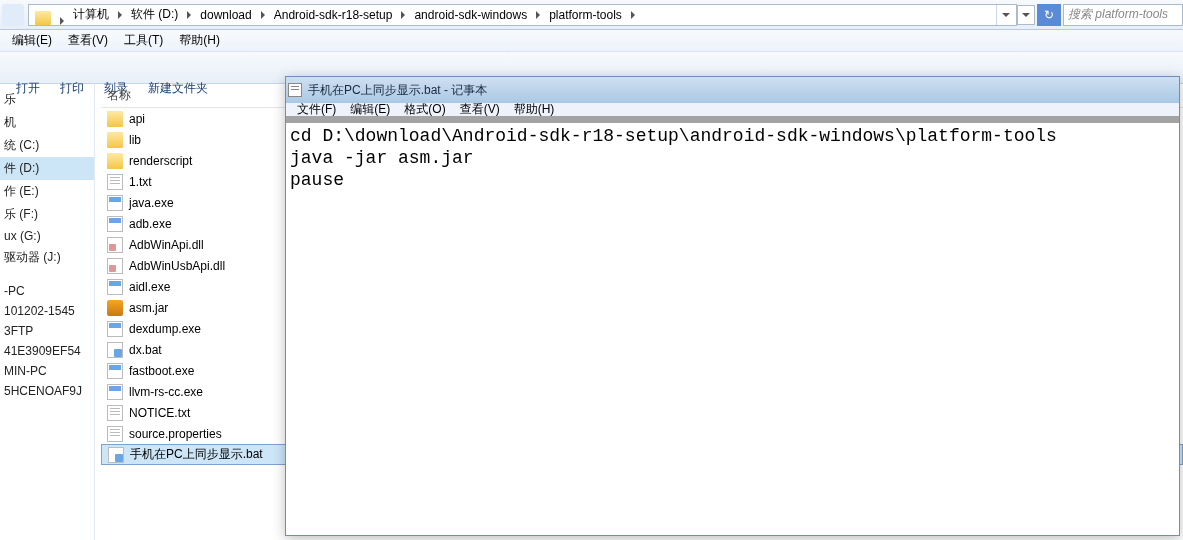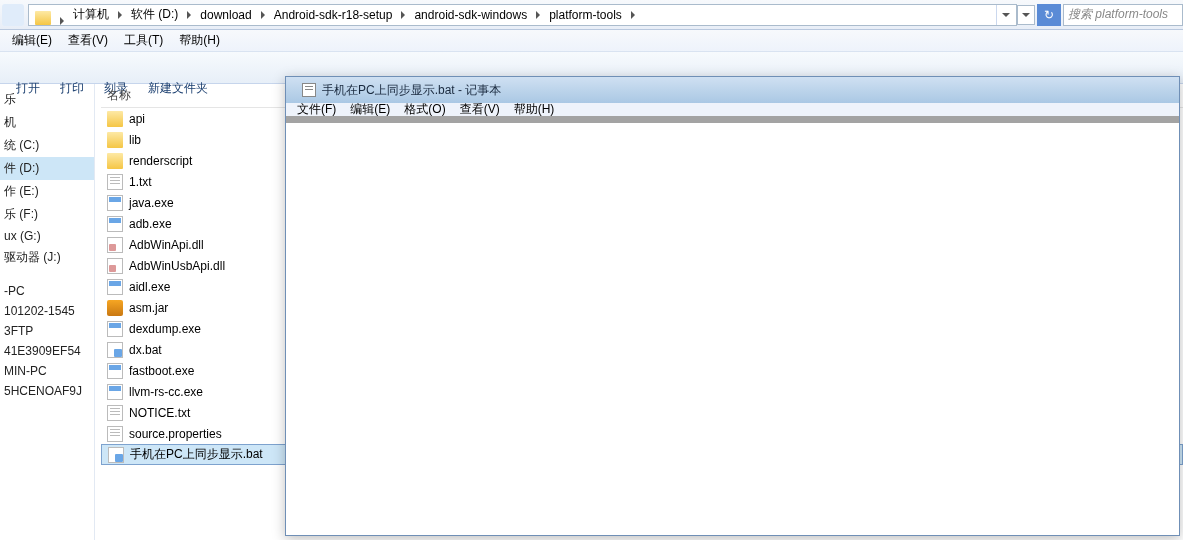--- a/index.html
+++ b/index.html
@@ -42,21 +42,21 @@
 .ico.exe { background: #fff; border: 1px solid #bbb; position: relative; }
 .ico.exe::before { content: ""; position: absolute; top: 1px; left: 1px; right: 1px; height: 5px; background: #6aa6e6; }
 .ico.dll { background: #fff; border: 1px solid #bbb; position: relative; }
 .ico.dll::before { content: ""; position: absolute; bottom: 1px; left: 1px; width: 7px; height: 7px; background: #d99; border-radius: 1px; }
 .ico.jar { background: linear-gradient(#f6a623, #c97812); border-radius: 2px; }
 .ico.bat { background: #fff; border: 1px solid #bbb; position: relative; }
 .ico.bat::before { content: ""; position: absolute; bottom: 0; right: 0; width: 8px; height: 8px; background: #6aa6e6; border-radius: 1px; }
 
 
 .notepad { position: absolute; left: 285px; top: 76px; width: 895px; height: 460px; border: 1px solid #6f8fb6; background: #fff; box-shadow: 0 3px 12px rgba(0,0,0,0.25); }
-.np-title { height: 26px; background: linear-gradient(#cfe0f2, #aac8e4); display: flex; align-items: center; padding: 0 16px; color: #1a2a3f; }
+.np-title { height: 26px; background: linear-gradient(#cfe0f2, #aac8e4); display: flex; align-items: center; padding: 0 2px; color: #1a2a3f; }
 .np-ico { width: 14px; height: 14px; background: #fff; border: 1px solid #888; margin-right: 6px; position: relative; }
 .np-ico::after { content: ""; position: absolute; top: 2px; left: 2px; right: 2px; height: 1px; background: #888; box-shadow: 0 3px 0 #888; }
 .np-menu { height: 20px; background: #eef3fb; display: flex; align-items: center; padding: 0 4px; border-bottom: 7px solid #a3a3a3; }
 .np-menu span { padding: 1px 7px; cursor: pointer; }
 .np-content { font-family: "SimSun", "Courier New", monospace; font-size: 18px; padding: 2px 4px; line-height: 22px; white-space: pre; }
 
 .tri-down { width: 0; height: 0; border-top: 4px solid #555; border-left: 4px solid transparent; border-right: 4px solid transparent; }
 </style>
 </head>
 <body>
@@ -210,13 +210,16 @@
     <div class="np-ico"></div>
     <span>手机在PC上同步显示.bat - 记事本</span>
   </div>
   <div class="np-menu">
     <span>文件(F)</span>
     <span>编辑(E)</span>
     <span>格式(O)</span>
     <span>查看(V)</span>
     <span>帮助(H)</span>
   </div>
+  <div class="np-content">cd D:\download\Android-sdk-r18-setup\android-sdk-windows\platform-tools
+java -jar asm.jar
+pause</div>
 </div>
 
 </body></html>

